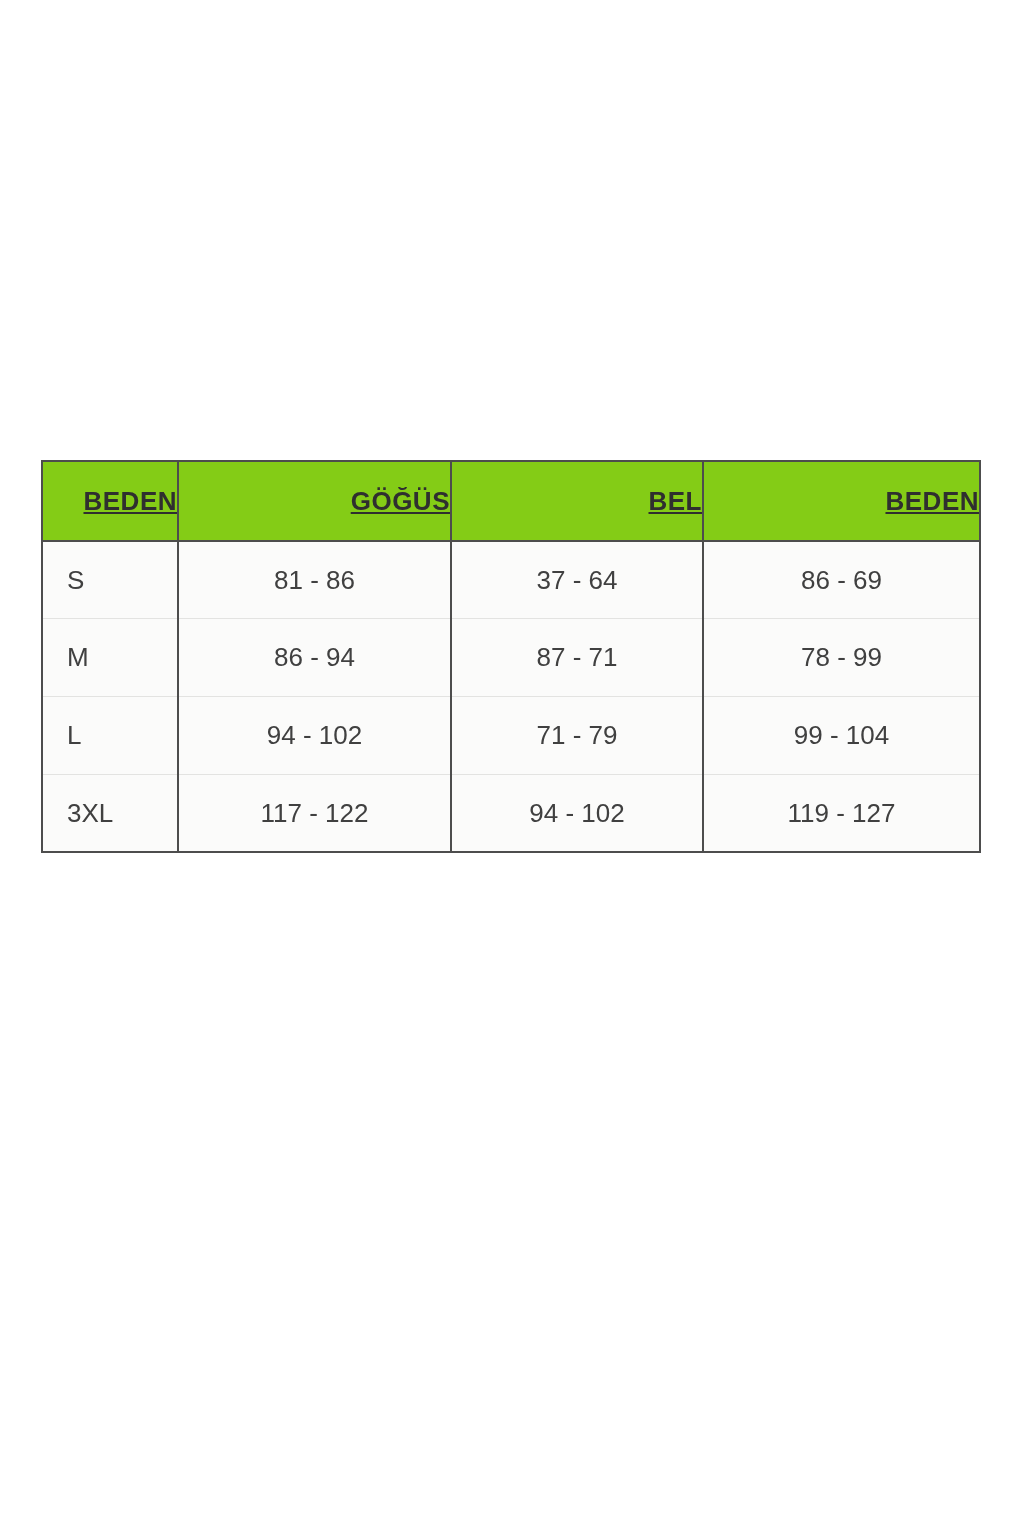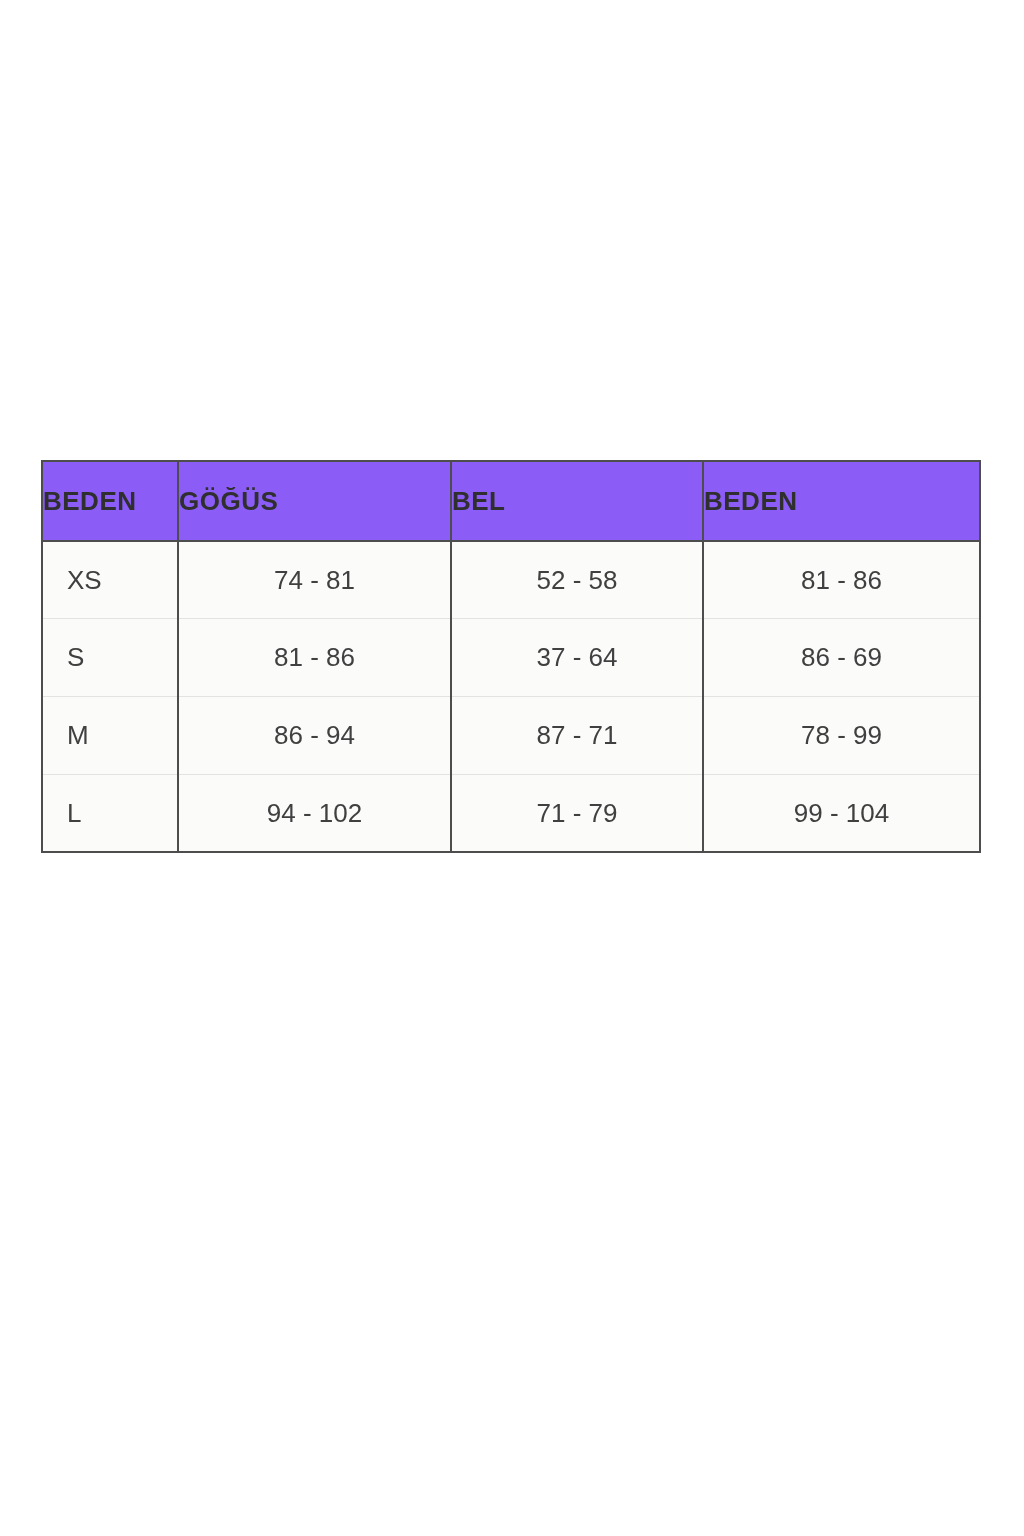--- a/index.html
+++ b/index.html
@@ -30,25 +30,26 @@
   col.c-chest { width: 273px; }
   col.c-waist { width: 252px; }
   col.c-hip   { width: 277px; }
 
   table.size-chart th {
     height: 80px;
     font-size: 26px;
     font-weight: bold;
     letter-spacing: 0.5px;
     color: #2f2f2f;
-    text-align: left;
+    text-align: right;
     vertical-align: middle;
     border-left: 2px solid #4d4d4d;
     border-bottom: 2px solid #4d4d4d;
-    background: #8b5cf6;
+    background: #84cc16;
+    text-decoration: underline;
   }
   table.size-chart td {
     height: 77.8px;
     font-size: 26px;
     color: #404040;
     text-align: center;
     vertical-align: middle;
     border-left: 2px solid #4d4d4d;
     border-top: 1px solid #e3e3e1;
     background: #fbfbfa;
@@ -79,38 +80,38 @@
     <thead>
       <tr>
         <th>BEDEN</th>
         <th>GÖĞÜS</th>
         <th>BEL</th>
         <th>BEDEN</th>
       </tr>
     </thead>
     <tbody>
       <tr>
-        <td class="size-cell">XS</td>
-        <td>74 - 81</td>
-        <td>52 - 58</td>
-        <td>81 - 86</td>
-      </tr>
-      <tr>
         <td class="size-cell">S</td>
         <td>81 - 86</td>
         <td>37 - 64</td>
         <td>86 - 69</td>
       </tr>
       <tr>
         <td class="size-cell">M</td>
         <td>86 - 94</td>
         <td>87 - 71</td>
         <td>78 - 99</td>
       </tr>
       <tr>
         <td class="size-cell">L</td>
         <td>94 - 102</td>
         <td>71 - 79</td>
         <td>99 - 104</td>
       </tr>
+      <tr>
+        <td class="size-cell">3XL</td>
+        <td>117 - 122</td>
+        <td>94 - 102</td>
+        <td>119 - 127</td>
+      </tr>
     </tbody>
   </table>
 </div>
 
 </body></html>

